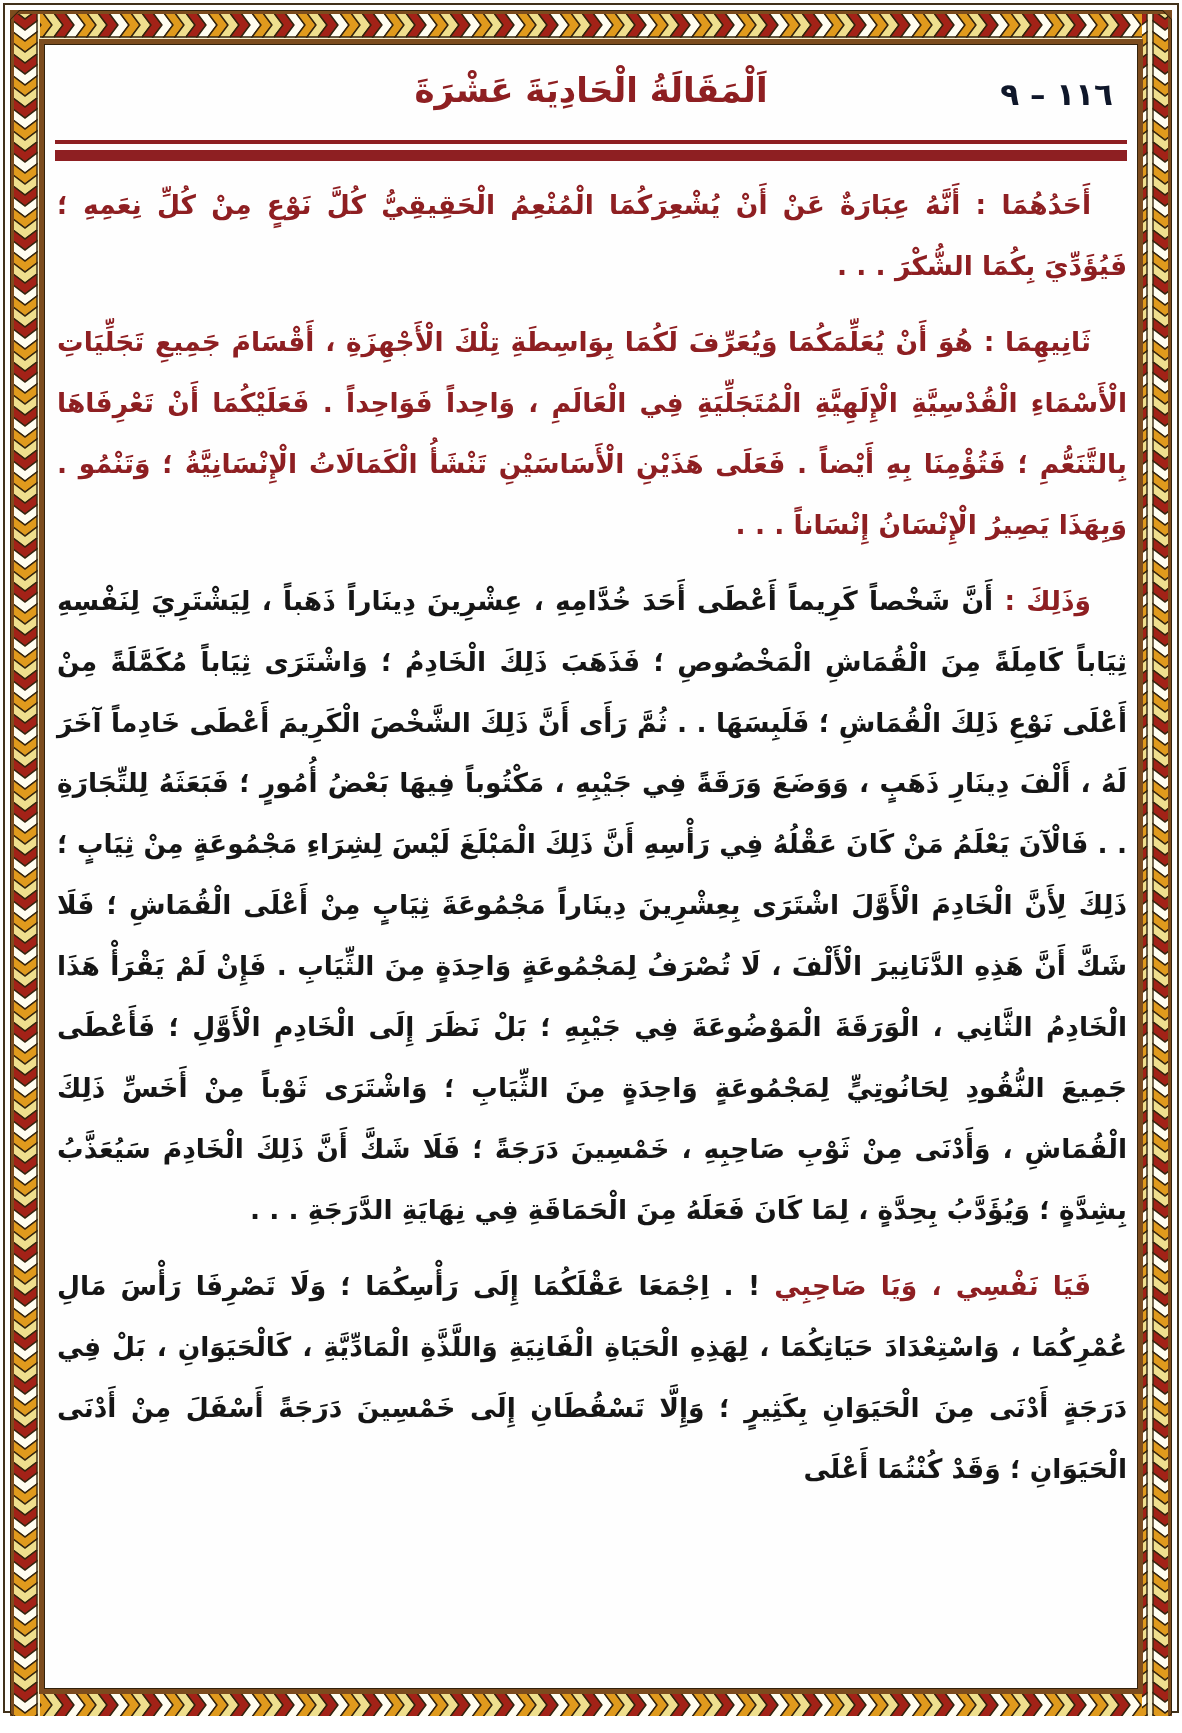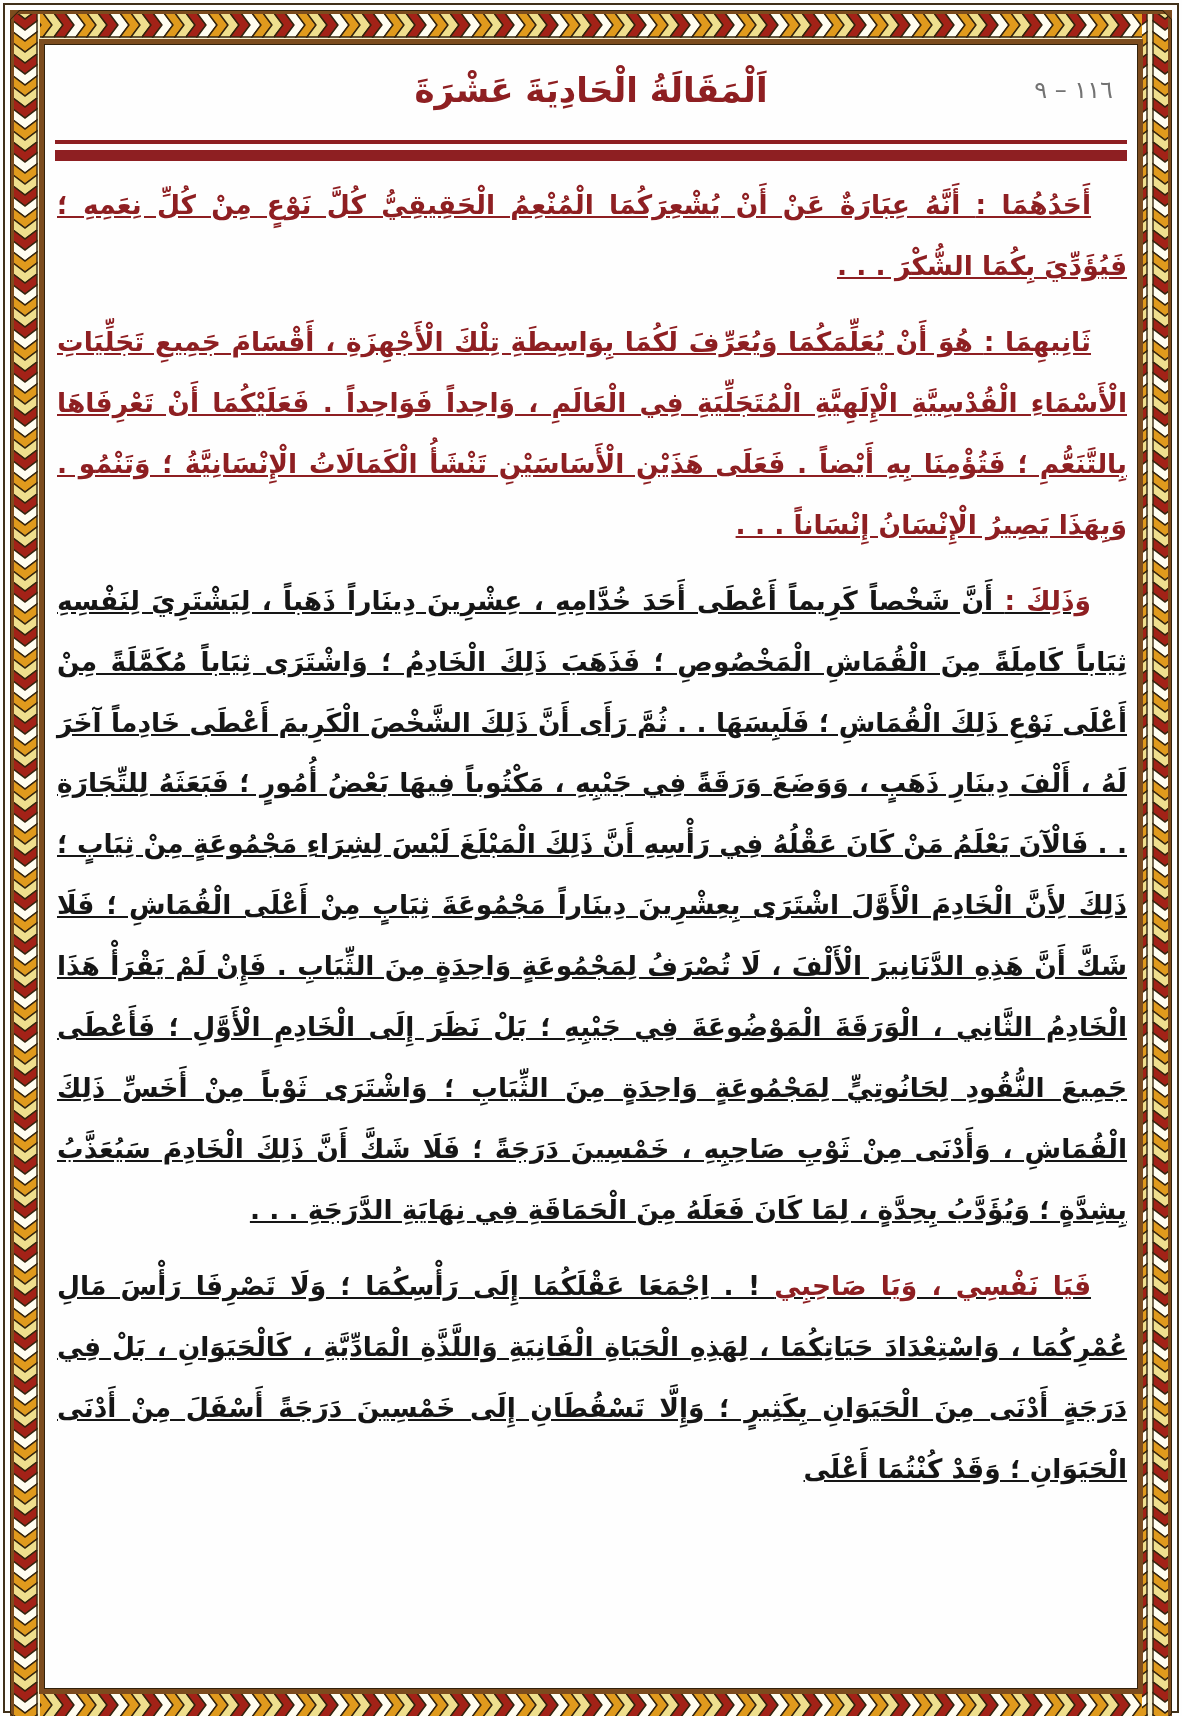--- a/index.html
+++ b/index.html
@@ -14,33 +14,33 @@
     position:absolute; top:44px; left:55px; right:55px; bottom:48px;
     direction:rtl; overflow:hidden;
   }
   .header { position:relative; height:88px; }
   .page-title {
     text-align:center; padding-top:26px;
     font-size:34px; font-weight:bold; color:#8e1f22;
   }
   .page-number {
     position:absolute; top:32px; right:14px;
-    font-size:24px; font-weight:normal; color:#737373; letter-spacing:2px;
+    font-size:31px; font-weight:bold; color:#0f172a; letter-spacing:2px;
   }
   .double-rule {
     height:6px; margin-top:8px;
     border-top:4px solid #8e1f22;
     border-bottom:11px solid #8e1f22;
   }
   .body-text {
     margin-top:14px;
     font-size:26.5px; line-height:2.3; font-weight:bold;
     color:#161616; text-align:justify; text-align-last:right;
   }
-  .body-text p { margin:0 0 15px 2px; text-indent:36px;text-decoration:underline; }
+  .body-text p { margin:0 0 15px 2px; text-indent:36px; }
   .body-text p.red-body { color:#8e1f22; }
   .lead { color:#8e1f22; }
 </style>
 </head>
 <body>
 
 <div class="page">
 
   <div class="edge-line"></div>
 

